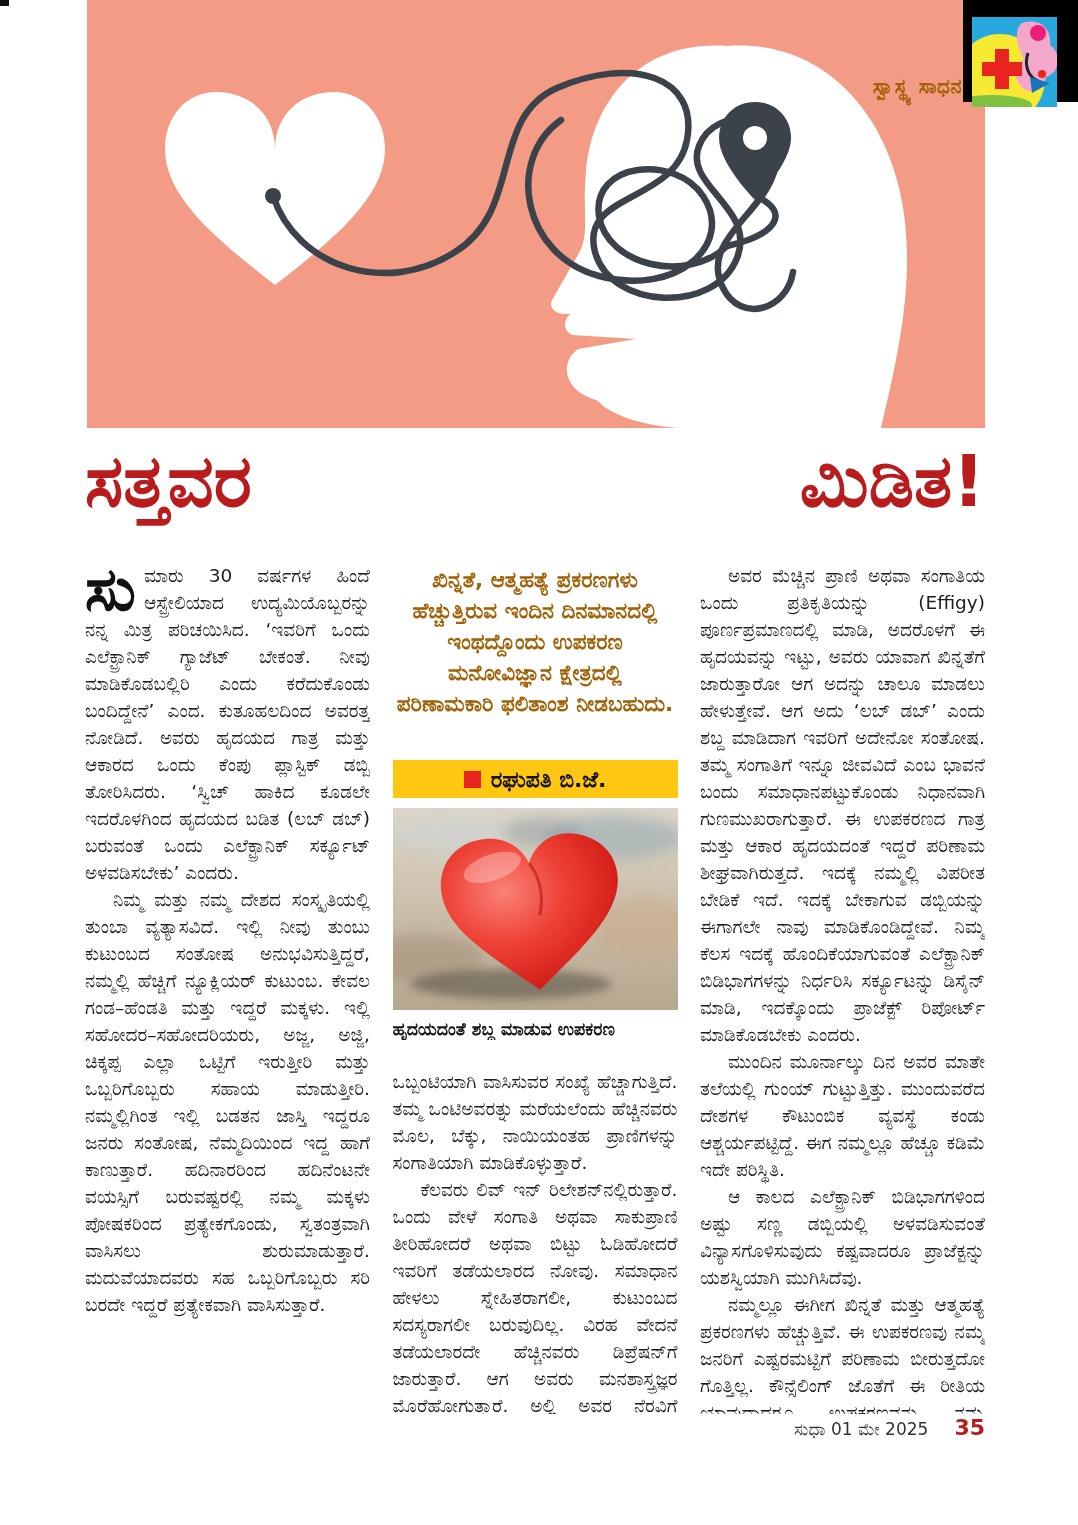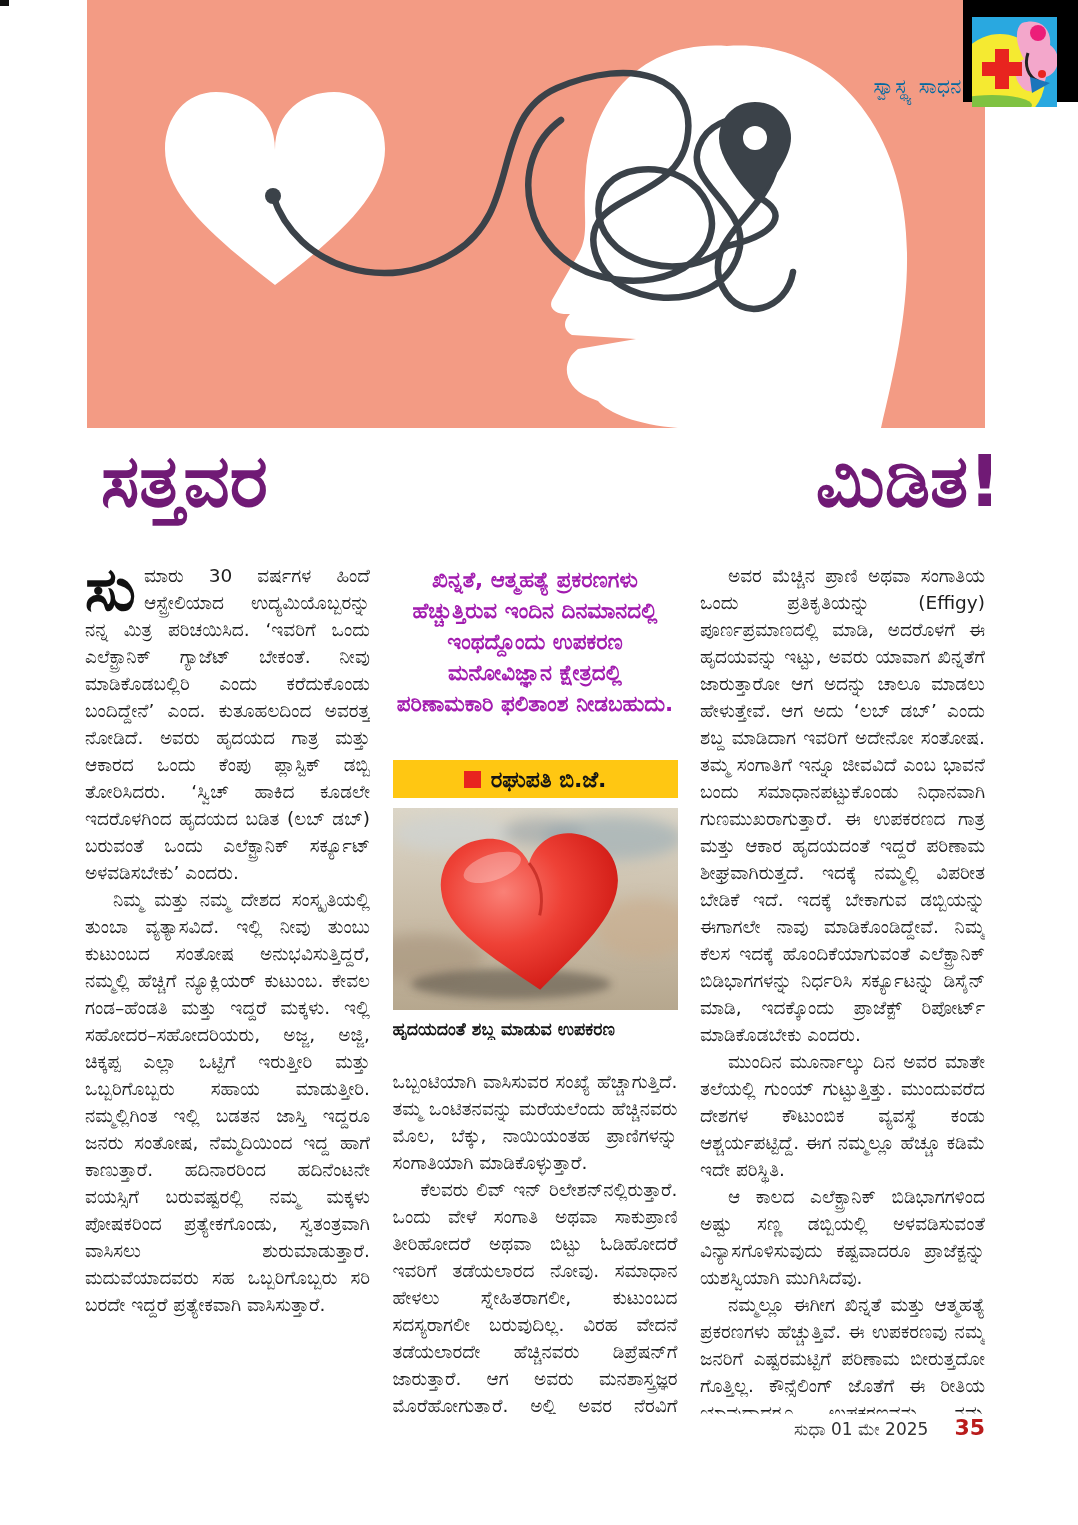--- a/index.html
+++ b/index.html
@@ -13,47 +13,47 @@
   
   .hero{position:absolute;left:87px;top:0;width:898px;height:428px;}
   .hero svg{display:block;width:100%;height:100%;}
 
   
   .badge-panel{position:absolute;left:963px;top:0;width:115px;height:102px;background:#000;}
   .logo-tile{position:absolute;left:972px;top:17px;width:85px;height:90px;}
   .logo-tile svg{display:block;width:100%;height:100%;}
   .section-label{
     position:absolute;right:116px;top:74px;width:240px;text-align:right;
-    font-size:20px;font-weight:normal;color:#0369a1;letter-spacing:.5px;
+    font-size:20px;font-weight:bold;color:#a16207;letter-spacing:.5px;
   }
 
   
   .page-title{
-    position:absolute;left:101px;top:436px;width:900px;height:118px;
+    position:absolute;left:85px;top:436px;width:900px;height:118px;
     display:flex;justify-content:space-between;align-items:flex-start;
-    font-size:72px;font-weight:bold;color:#701a75;line-height:1.25;white-space:nowrap;
+    font-size:72px;font-weight:bold;color:#b91c1c;line-height:1.25;white-space:nowrap;
     overflow:hidden;
   }
 
   
   .cols{position:absolute;left:85px;top:562px;width:900px;height:852px;display:flex;gap:22.5px;}
   .col{width:285px;height:852px;overflow:hidden;}
   .col p{
     margin:0;font-size:18.5px;line-height:27px;text-align:justify;color:#1d1d1d;
   }
   .col p.indent{text-indent:28px;}
   .dropcap{
     float:left;font-size:60px;line-height:50px;font-weight:bold;color:#111;
     padding:2px 8px 0 0;
   }
 
   
   .standfirst{
     height:198px;overflow:hidden;display:flex;align-items:flex-start;justify-content:center;
-    font-size:21.5px;line-height:31px;font-weight:bold;color:#a21caf;text-align:center;
+    font-size:21.5px;line-height:31px;font-weight:bold;color:#a16207;text-align:center;
     padding:2px 4px 0 4px;box-sizing:border-box;
   }
   .byline-bar{
     height:38px;background:#ffc712;display:flex;align-items:center;justify-content:center;
     gap:10px;margin-bottom:10px;
   }
   .byline-square{width:17px;height:17px;background:#e8241f;flex:0 0 auto;}
   .byline-name{font-size:22px;font-weight:bold;color:#141414;white-space:nowrap;}
   .article-photo{width:285px;height:202px;overflow:hidden;}
   .article-photo svg{display:block;width:100%;height:100%;}
@@ -160,21 +160,21 @@
           <ellipse cx="118" cy="176" rx="100" ry="15" fill="#4e463c" opacity="0.5" filter="url(#soft2)"></ellipse>
           <g transform="rotate(-5 140 100)">
             <path fill="url(#heartG)" d="M140 182 C94 144 50 114 50 74 C50 45 72 27 98 27 C119 27 134 39 140 55 C146 39 163 25 185 29 C212 34 229 53 227 80 C223 116 184 145 140 182 Z"></path>
             <path d="M140 55 C150 70 152 90 146 108" fill="none" stroke="#b01b14" stroke-width="3" opacity="0.6"></path>
             <ellipse cx="103" cy="56" rx="30" ry="13" fill="#ffffff" opacity="0.3" transform="rotate(-14 103 56)"></ellipse>
           </g>
         </svg>
       </div>
       <div class="photo-caption">ಹೃದಯದಂತೆ ಶಬ್ದ ಮಾಡುವ ಉಪಕರಣ</div>
       <div class="col2-body">
-        <p>ಒಬ್ಬಂಟಿಯಾಗಿ ವಾಸಿಸುವರ ಸಂಖ್ಯೆ ಹೆಚ್ಚಾಗುತ್ತಿದೆ. ತಮ್ಮ ಒಂಟಿತನವನ್ನು ಮರೆಯಲೆಂದು ಹೆಚ್ಚಿನವರು ಮೊಲ, ಬೆಕ್ಕು, ನಾಯಿಯಂತಹ ಪ್ರಾಣಿಗಳನ್ನು ಸಂಗಾತಿಯಾಗಿ ಮಾಡಿಕೊಳ್ಳುತ್ತಾರೆ.</p>
+        <p>ಒಬ್ಬಂಟಿಯಾಗಿ ವಾಸಿಸುವರ ಸಂಖ್ಯೆ ಹೆಚ್ಚಾಗುತ್ತಿದೆ. ತಮ್ಮ ಒಂಟಿಅವರತ್ನು ಮರೆಯಲೆಂದು ಹೆಚ್ಚಿನವರು ಮೊಲ, ಬೆಕ್ಕು, ನಾಯಿಯಂತಹ ಪ್ರಾಣಿಗಳನ್ನು ಸಂಗಾತಿಯಾಗಿ ಮಾಡಿಕೊಳ್ಳುತ್ತಾರೆ.</p>
         <p class="indent">ಕೆಲವರು ಲಿವ್ ಇನ್ ರಿಲೇಶನ್‌ನಲ್ಲಿರುತ್ತಾರೆ. ಒಂದು ವೇಳೆ ಸಂಗಾತಿ ಅಥವಾ ಸಾಕುಪ್ರಾಣಿ ತೀರಿಹೋದರೆ ಅಥವಾ ಬಿಟ್ಟು ಓಡಿಹೋದರೆ ಇವರಿಗೆ ತಡೆಯಲಾರದ ನೋವು. ಸಮಾಧಾನ ಹೇಳಲು ಸ್ನೇಹಿತರಾಗಲೀ, ಕುಟುಂಬದ ಸದಸ್ಯರಾಗಲೀ ಬರುವುದಿಲ್ಲ. ವಿರಹ ವೇದನೆ ತಡೆಯಲಾರದೇ ಹೆಚ್ಚಿನವರು ಡಿಪ್ರೆಷನ್‌ಗೆ ಜಾರುತ್ತಾರೆ. ಆಗ ಅವರು ಮನಶಾಸ್ತ್ರಜ್ಞರ ಮೊರೆಹೋಗುತ್ತಾರೆ. ಅಲ್ಲಿ ಅವರ ನೆರವಿಗೆ ಬರುವುದೇ ಈ ಉಪಕರಣ.</p>
       </div>
     </div>
 
     <div class="col">
       <p class="indent">ಅವರ ಮೆಚ್ಚಿನ ಪ್ರಾಣಿ ಅಥವಾ ಸಂಗಾತಿಯ ಒಂದು ಪ್ರತಿಕೃತಿಯನ್ನು (Effigy) ಪೂರ್ಣಪ್ರಮಾಣದಲ್ಲಿ ಮಾಡಿ, ಅದರೊಳಗೆ ಈ ಹೃದಯವನ್ನು ಇಟ್ಟು, ಅವರು ಯಾವಾಗ ಖಿನ್ನತೆಗೆ ಜಾರುತ್ತಾರೋ ಆಗ ಅದನ್ನು ಚಾಲೂ ಮಾಡಲು ಹೇಳುತ್ತೇವೆ. ಆಗ ಅದು ‘ಲಬ್ ಡಬ್’ ಎಂದು ಶಬ್ದ ಮಾಡಿದಾಗ ಇವರಿಗೆ ಅದೇನೋ ಸಂತೋಷ. ತಮ್ಮ ಸಂಗಾತಿಗೆ ಇನ್ನೂ ಜೀವವಿದೆ ಎಂಬ ಭಾವನೆ ಬಂದು ಸಮಾಧಾನಪಟ್ಟುಕೊಂಡು ನಿಧಾನವಾಗಿ ಗುಣಮುಖರಾಗುತ್ತಾರೆ. ಈ ಉಪಕರಣದ ಗಾತ್ರ ಮತ್ತು ಆಕಾರ ಹೃದಯದಂತೆ ಇದ್ದರೆ ಪರಿಣಾಮ ಶೀಘ್ರವಾಗಿರುತ್ತದೆ. ಇದಕ್ಕೆ ನಮ್ಮಲ್ಲಿ ವಿಪರೀತ ಬೇಡಿಕೆ ಇದೆ. ಇದಕ್ಕೆ ಬೇಕಾಗುವ ಡಬ್ಬಿಯನ್ನು ಈಗಾಗಲೇ ನಾವು ಮಾಡಿಕೊಂಡಿದ್ದೇವೆ. ನಿಮ್ಮ ಕೆಲಸ ಇದಕ್ಕೆ ಹೊಂದಿಕೆಯಾಗುವಂತೆ ಎಲೆಕ್ಟ್ರಾನಿಕ್ ಬಿಡಿಭಾಗಗಳನ್ನು ನಿರ್ಧರಿಸಿ ಸರ್ಕ್ಯೂಟನ್ನು ಡಿಸೈನ್ ಮಾಡಿ, ಇದಕ್ಕೊಂದು ಪ್ರಾಜೆಕ್ಟ್ ರಿಪೋರ್ಟ್ ಮಾಡಿಕೊಡಬೇಕು ಎಂದರು.</p>
       <p class="indent">ಮುಂದಿನ ಮೂರ್ನಾಲ್ಕು ದಿನ ಅವರ ಮಾತೇ ತಲೆಯಲ್ಲಿ ಗುಂಯ್ ಗುಟ್ಟುತ್ತಿತ್ತು. ಮುಂದುವರೆದ ದೇಶಗಳ ಕೌಟುಂಬಿಕ ವ್ಯವಸ್ಥೆ ಕಂಡು ಆಶ್ಚರ್ಯಪಟ್ಟಿದ್ದೆ. ಈಗ ನಮ್ಮಲ್ಲೂ ಹೆಚ್ಚೂ ಕಡಿಮೆ ಇದೇ ಪರಿಸ್ಥಿತಿ.</p>
       <p class="indent">ಆ ಕಾಲದ ಎಲೆಕ್ಟ್ರಾನಿಕ್ ಬಿಡಿಭಾಗಗಳಿಂದ ಅಷ್ಟು ಸಣ್ಣ ಡಬ್ಬಿಯಲ್ಲಿ ಅಳವಡಿಸುವಂತೆ ವಿನ್ಯಾಸಗೊಳಿಸುವುದು ಕಷ್ಟವಾದರೂ ಪ್ರಾಜೆಕ್ಟನ್ನು ಯಶಸ್ವಿಯಾಗಿ ಮುಗಿಸಿದೆವು.</p>
       <p class="indent">ನಮ್ಮಲ್ಲೂ ಈಗೀಗ ಖಿನ್ನತೆ ಮತ್ತು ಆತ್ಮಹತ್ಯೆ ಪ್ರಕರಣಗಳು ಹೆಚ್ಚುತ್ತಿವೆ. ಈ ಉಪಕರಣವು ನಮ್ಮ ಜನರಿಗೆ ಎಷ್ಟರಮಟ್ಟಿಗೆ ಪರಿಣಾಮ ಬೀರುತ್ತದೋ ಗೊತ್ತಿಲ್ಲ. ಕೌನ್ಸೆಲಿಂಗ್ ಜೊತೆಗೆ ಈ ರೀತಿಯ ಯಾವುದಾದರೂ ಉಪಕರಣವನ್ನು ನಮ್ಮ ಮನೋವಿಜ್ಞಾನಿಗಳು ಕಂಡುಹಿಡಿದರೆ ಒಳ್ಳೆಯದಾದೀತು ಎಂಬುದು ನನ್ನ ಅಭಿಪ್ರಾಯ.</p>
 

